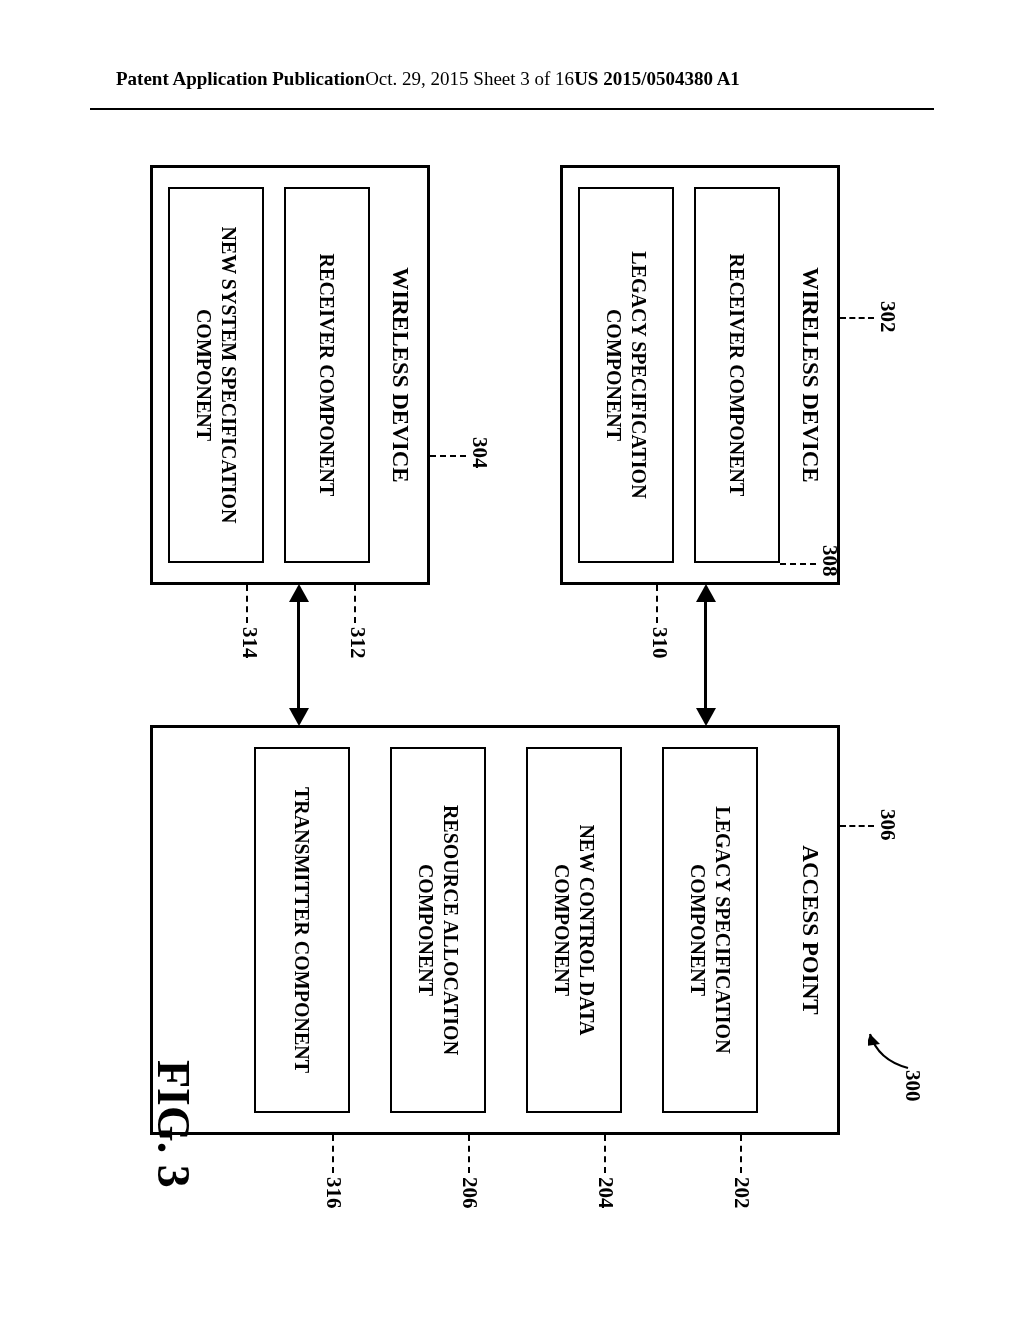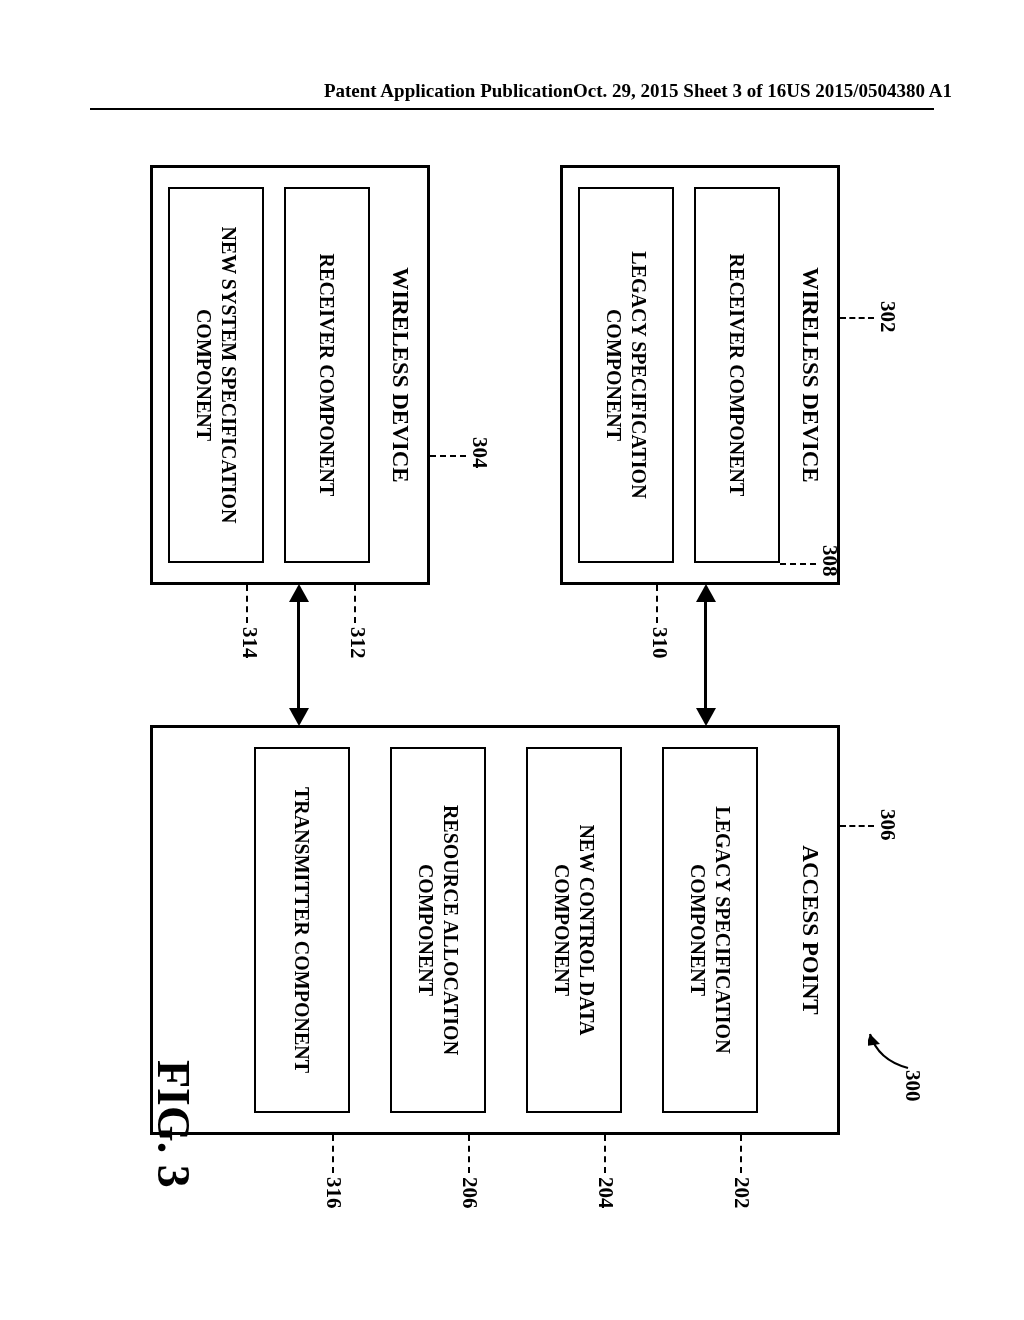--- a/index.html
+++ b/index.html
@@ -1,30 +1,30 @@
 <!DOCTYPE html>
 <html><head>
 <meta charset="utf-8">
 <style>
   * { box-sizing: border-box; margin: 0; padding: 0; }
   body { font-family: "Times New Roman", Times, serif; background: #fff; }
   .page { width: 1024px; height: 1320px; position: relative; background: #fff; }
 
   .header {
     position: absolute;
-    top: 80px;
+    top: 68px;
     left: 0;
     width: 100%;
-    padding: 0 72px;
+    padding: 0 116px;
     display: flex;
-    justify-content: flex-end;
+    justify-content: flex-start;
     font-size: 19px;
   }
   .header .left { font-weight: bold; }
-  .header .mid { font-weight: bold; }
+  .header .mid { font-weight: normal; }
   .header .right { font-weight: bold; }
   .hr { position: absolute; top: 108px; left: 90px; right: 90px; height: 2px; background: #000; }
 
   .figure-wrap {
     position: absolute;
     top: 165px;
     left: 110px;
     width: 810px;
     height: 1060px;
   }

